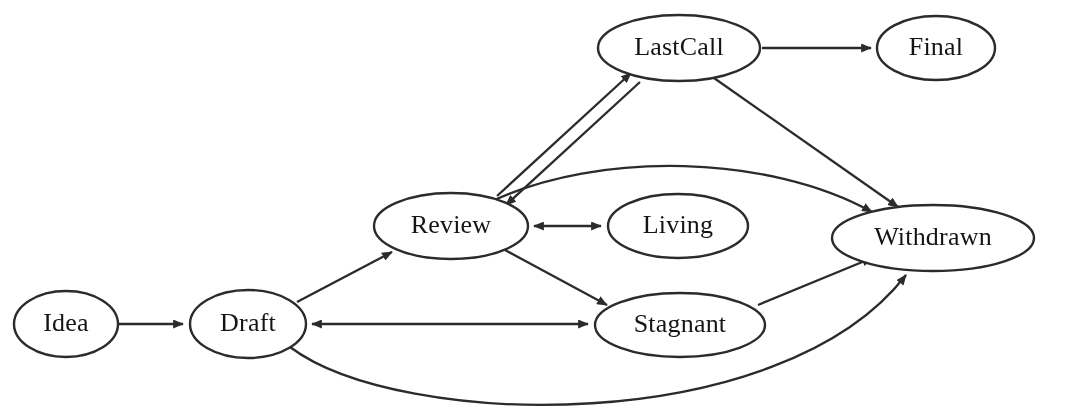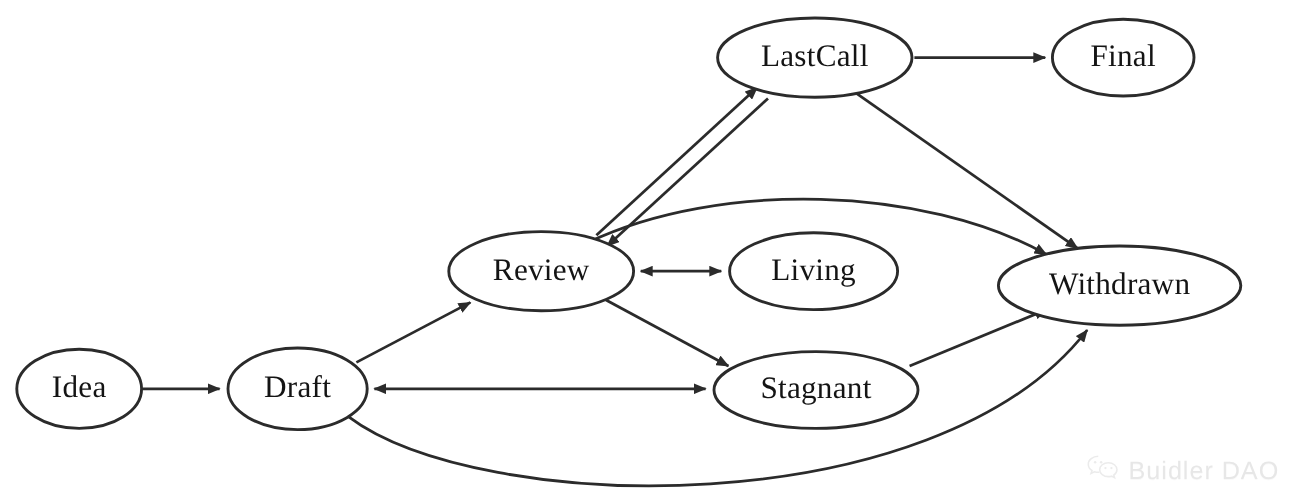--- a/index.html
+++ b/index.html
@@ -142,29 +142,14 @@
         <text class="node-label" x="936" y="49">Final</text>
       </g>
 
       <g>
         <ellipse class="node-ellipse" cx="933" cy="238" rx="101" ry="33"></ellipse>
         <text class="node-label" x="933" y="239">Withdrawn</text>
       </g>
     </g>
   </svg>
 
-  <div class="watermark">
-    <span class="wechat-icon">
-      <svg width="28" height="24" viewBox="0 0 28 24" aria-hidden="true">
-        <g fill="none" stroke="#d8d8d8" stroke-width="1.3">
-          <path d="M10.2 2.2c-4.6 0-8.3 3-8.3 6.7 0 2.1 1.2 4 3.1 5.2l-0.8 2.4 2.8-1.4c1 0.3 2.1 0.5 3.2 0.5 0.3 0 0.6 0 0.9 0"></path>
-          <path d="M18.6 7.6c-4 0-7.2 2.6-7.2 5.8s3.2 5.8 7.2 5.8c0.9 0 1.8-0.1 2.6-0.4l2.6 1.3-0.7-2.2c1.6-1.1 2.7-2.7 2.7-4.5 0-3.2-3.2-5.8-7.2-5.8z"></path>
-        </g>
-        <circle cx="7.6" cy="7.2" r="1.05" fill="#d8d8d8"></circle>
-        <circle cx="12.6" cy="7.2" r="1.05" fill="#d8d8d8"></circle>
-        <circle cx="16.2" cy="12.1" r="0.95" fill="#d8d8d8"></circle>
-        <circle cx="21.2" cy="12.1" r="0.95" fill="#d8d8d8"></circle>
-      </svg>
-    </span>
-    <span class="watermark-text">Buidler DAO</span>
-  </div>
 
 </div>
 
 </body></html>

